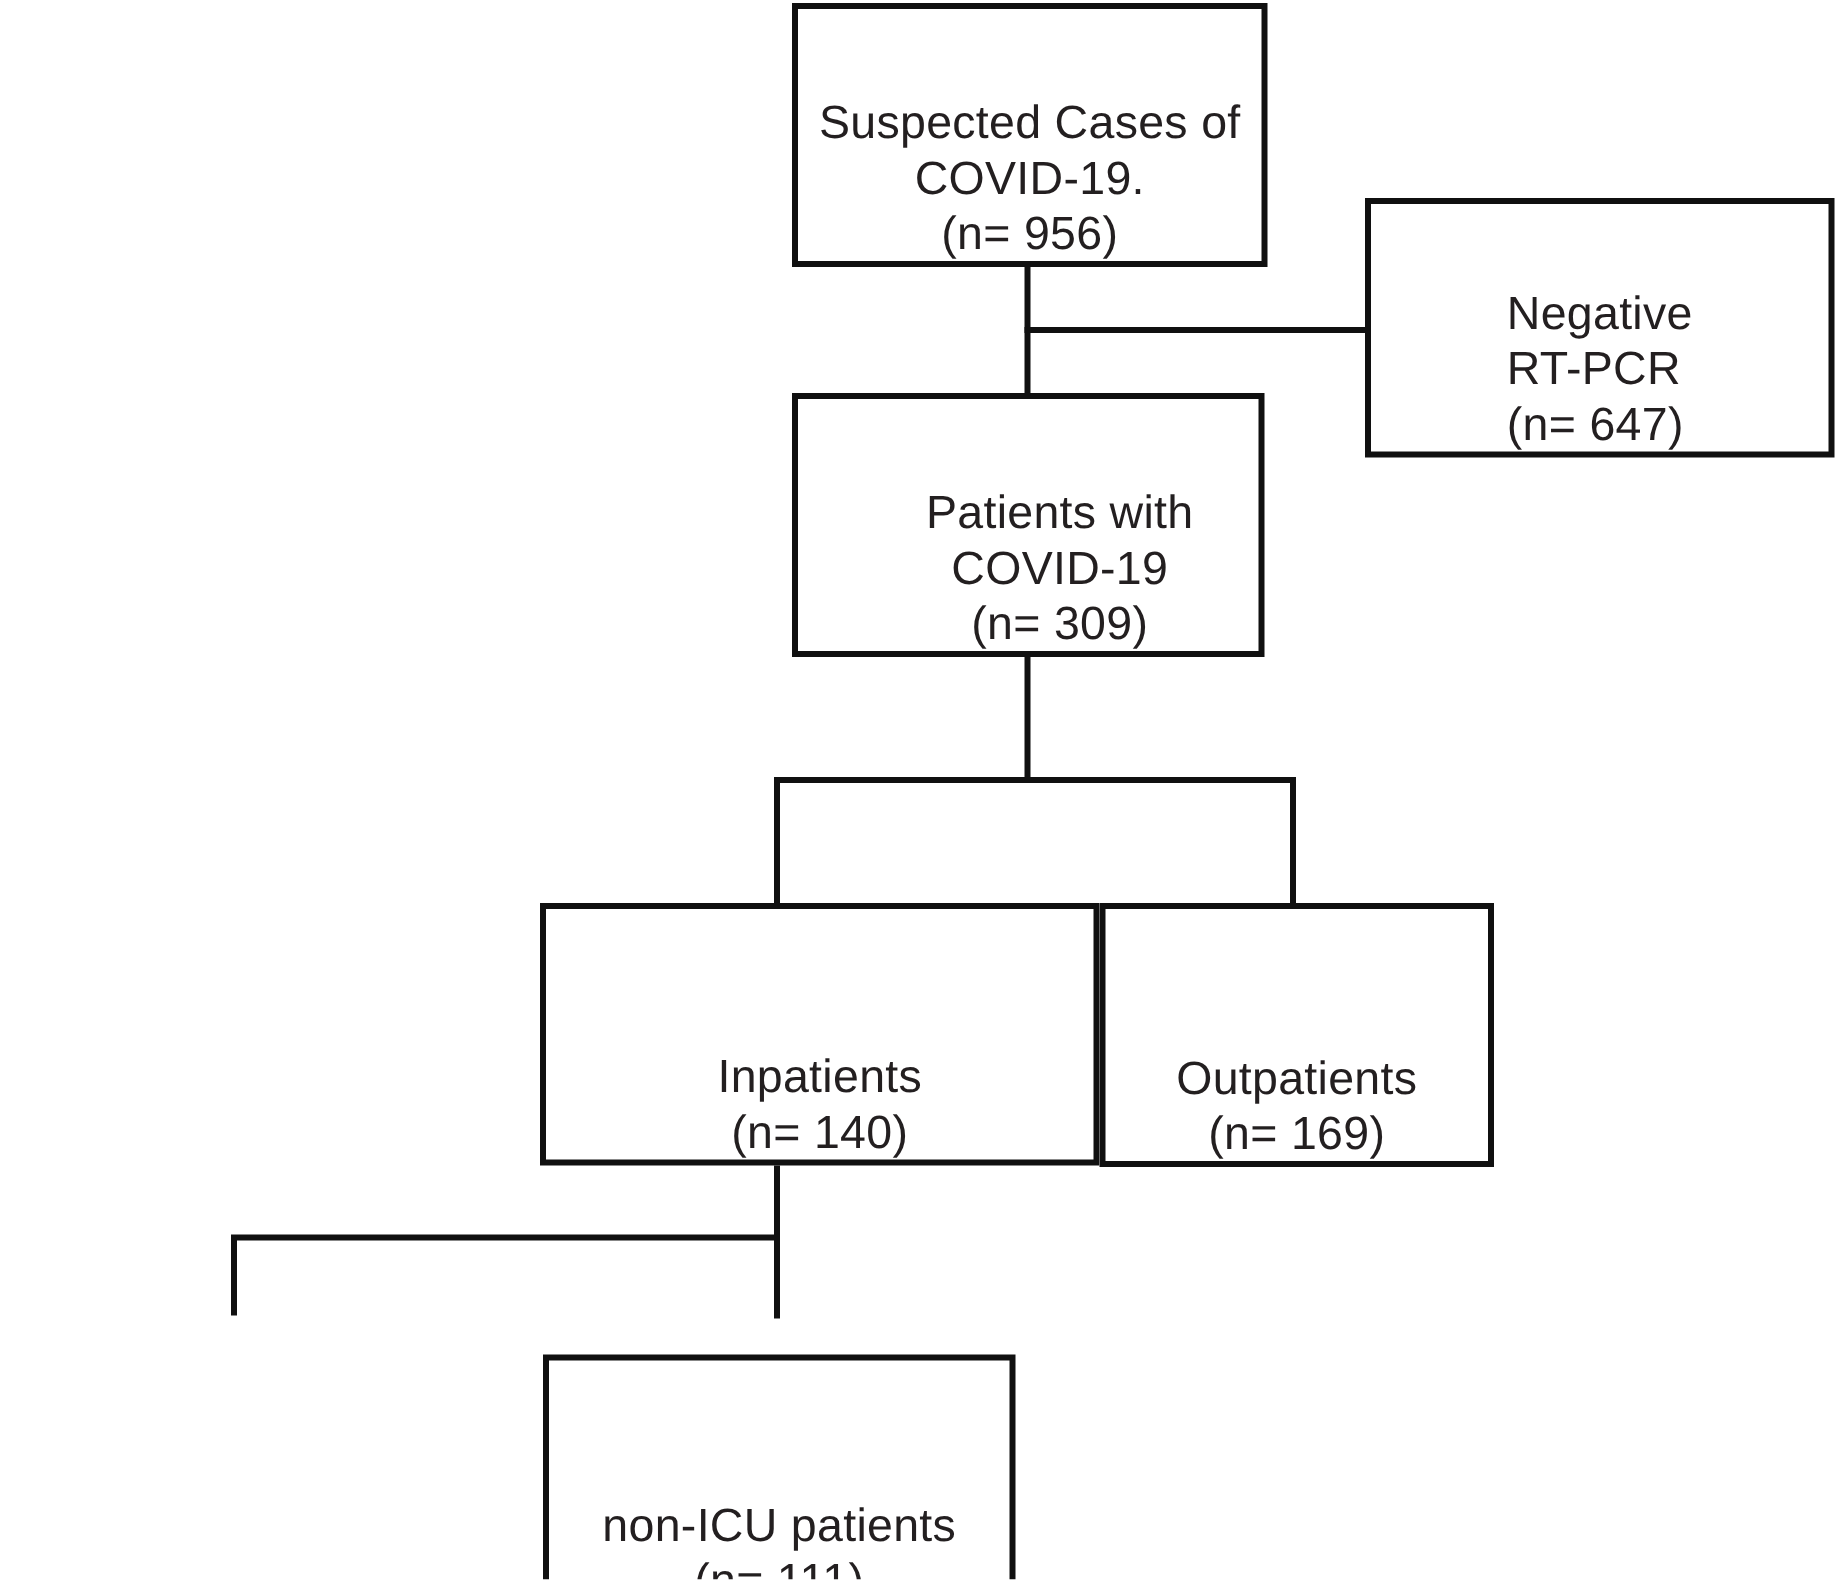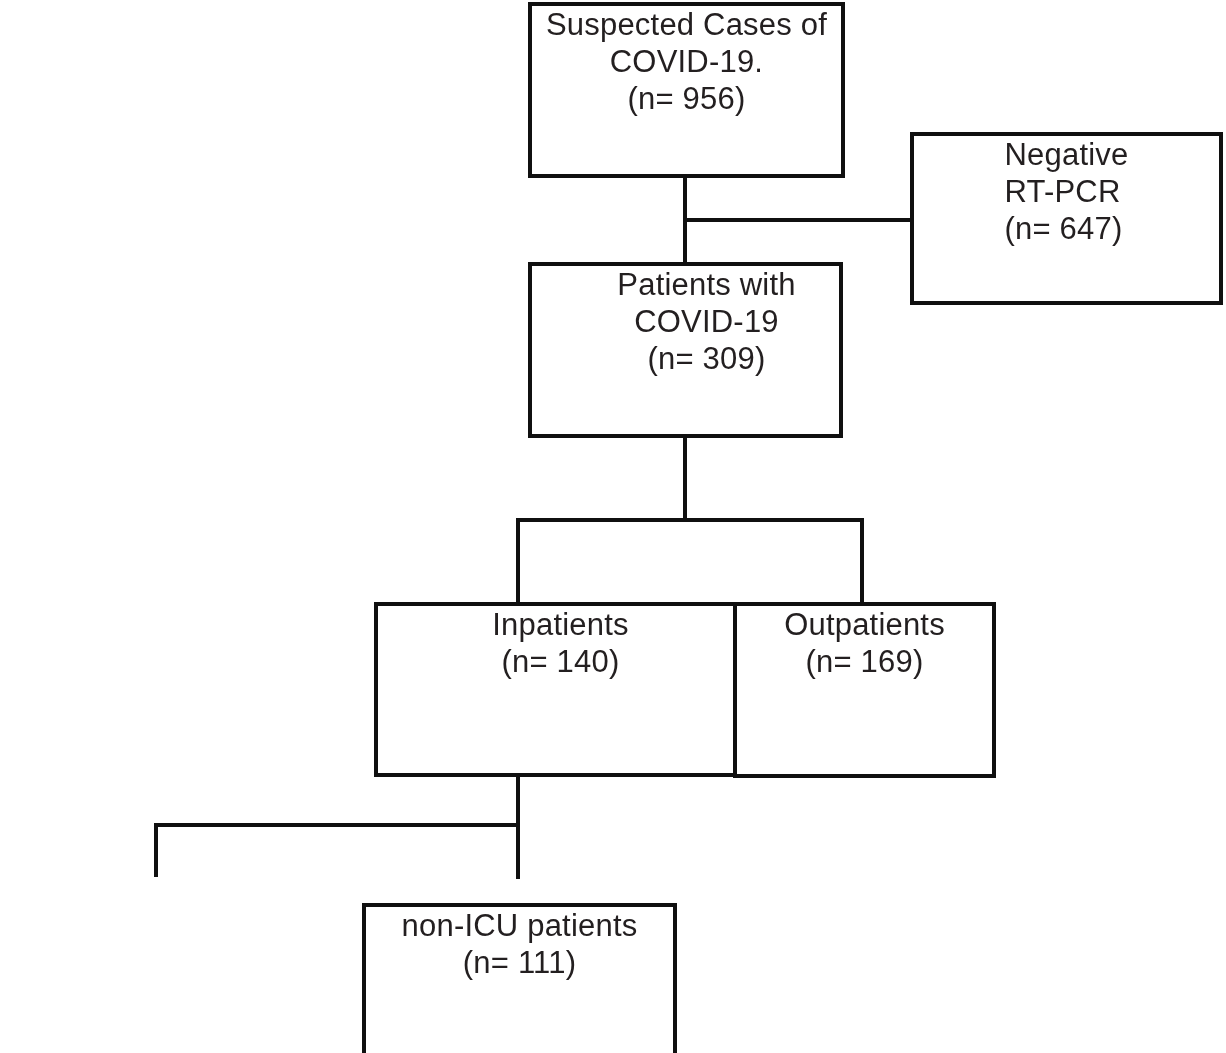--- a/index.html
+++ b/index.html
@@ -15,21 +15,21 @@
     font-family: "Liberation Sans", sans-serif;
     color: #231f20;
     overflow: hidden;
   }
   .node {
     position: absolute;
     box-sizing: border-box;
     border: 4px solid #101010;
     background: #ffffff;
     display: flex;
-    align-items: flex-start;
+    align-items: flex-end;
     justify-content: center;
     z-index: 2;
   }
   .node-text {
     white-space: pre-line;
     text-align: center;
     font-size: 31px;
     line-height: 37px;
     letter-spacing: 0.2px;
   }
@@ -39,21 +39,21 @@
   .line {
     position: absolute;
     background: #101010;
     z-index: 1;
   }
 
   
   #n-suspected   { left: 528px; top: 2px;   width: 317px; height: 176px; }
   #n-negative    { left: 910px; top: 132px; width: 313px; height: 173px; }
   #n-covid       { left: 528px; top: 262px; width: 315px; height: 176px; padding-left: 42px; }
-  #n-inpatients  { left: 374px; top: 602px; width: 373px; height: 175px; }
+  #n-inpatients  { left: 360px; top: 602px; width: 373px; height: 175px; }
   #n-outpatients { left: 702px; top: 602px; width: 263px; height: 176px; margin-left: 31px; }
   #n-icu         { left: 1px;   top: 875px; width: 315px; height: 173px; }
   #n-nonicu      { left: 362px; top: 877px; width: 315px; height: 173px; margin-top: 26px; }
 
   
   #l-v1     { left: 683px; top: 176px; width: 4px;   height: 88px; }
   #l-h1     { left: 683px; top: 218px; width: 229px; height: 4px; }
   #l-v2     { left: 683px; top: 436px; width: 4px;   height: 86px; }
   #l-split1 { left: 516px; top: 518px; width: 348px; height: 4px; }
   #l-leg1a  { left: 516px; top: 520px; width: 4px;   height: 84px; }

